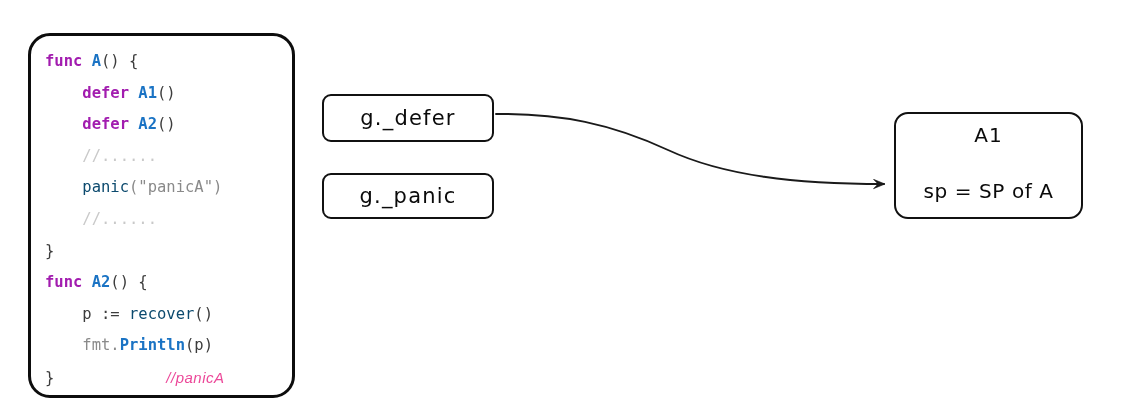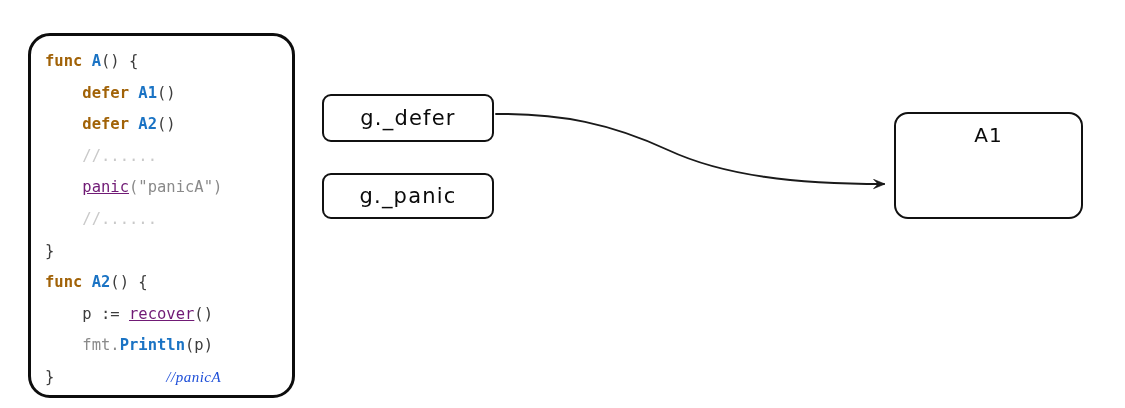--- a/index.html
+++ b/index.html
@@ -31,29 +31,29 @@
     position: absolute;
     left: 14px;
     top: 10px;
     right: 8px;
     font-family: "DejaVu Sans Mono", "Liberation Mono", monospace;
     font-size: 15.5px;
     line-height: 31.6px;
     white-space: pre;
   }
   .cl { display: block; height: 31.6px; }
-  .tok-kw    { color: #a16207; font-weight: bold; }
+  .tok-kw    { color: #a21caf; font-weight: bold; }
   .tok-fn    { color: #1a73c4; font-weight: bold; }
   .tok-plain { color: #3c3c3c; }
-  .tok-builtin { color: #701a75; text-decoration: underline; }
+  .tok-builtin { color: #0c4a6e; }
   .tok-str   { color: #8a8a8a; }
   .tok-dim   { color: #c9c9c9; }
   .tok-hand  {
-    font-family: Liberation Serif, serif;
-    color: #1d4ed8;
+    font-family: Liberation Sans, sans-serif;
+    color: #ec4899;
     font-size: 15px;
     font-style: italic;
     letter-spacing: .5px;
   }
 
   
   .hbox {
     position: absolute;
     box-sizing: border-box;
     background: #ffffff;
@@ -110,20 +110,21 @@
 <div class="hbox" id="box-g-defer">
   <span>g._defer</span>
 </div>
 
 <div class="hbox" id="box-g-panic">
   <span>g._panic</span>
 </div>
 
 <div class="hbox" id="box-a1">
   <span class="a1-title">A1</span>
+  <span class="a1-sub">sp = SP of A</span>
 </div>
 
 <svg id="arrow-layer" viewBox="0 0 1125 408" width="1125" height="408">
   <defs>
     <marker id="ah" markerWidth="13" markerHeight="11" refX="11" refY="5.5" orient="auto" markerUnits="userSpaceOnUse">
       <path d="M0.5,0.8 L12,5.5 L0.5,10.2 L5,5.5 Z" fill="#1a1a1a" stroke="#1a1a1a" stroke-width="0.6" stroke-linejoin="miter"></path>
     </marker>
   </defs>
   <path id="defer-to-a1-arrow" d="M496,114 C560,113 612,124 668,150 C724,176 796,184 884,184" fill="none" stroke="#1a1a1a" stroke-width="1.9" stroke-linecap="round" marker-end="url(#ah)"></path>
 </svg>

